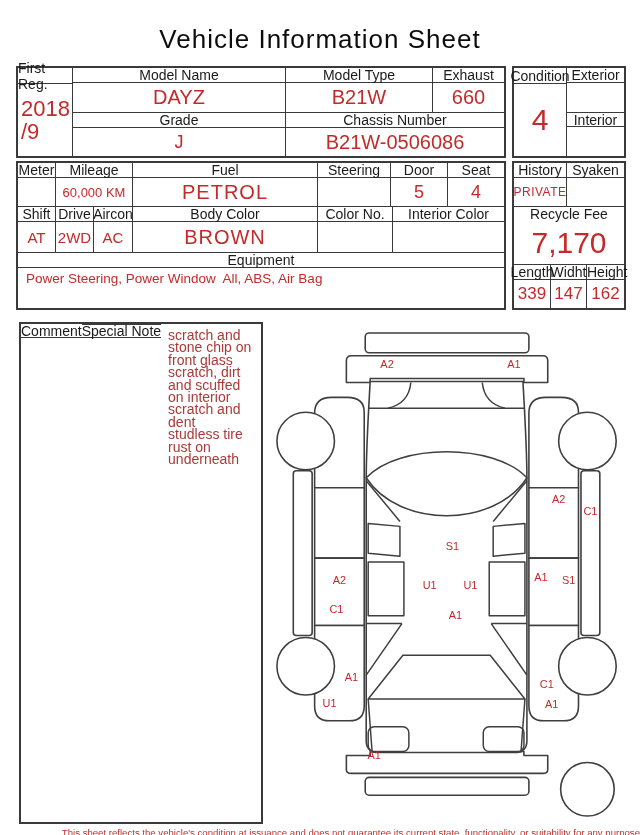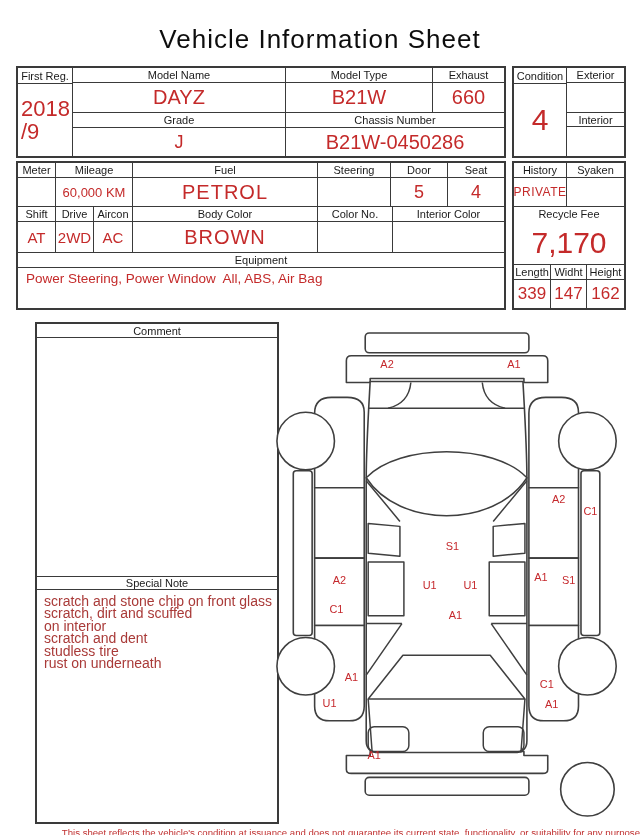--- a/index.html
+++ b/index.html
@@ -9,21 +9,21 @@
     --ink:#1a1a1a;
   }
   html,body{margin:0;padding:0;background:#ffffff;}
   body{font-family:"Liberation Sans","DejaVu Sans",sans-serif;color:var(--ink);}
   .sheet{position:relative;width:640px;height:835px;background:#fff;overflow:hidden;margin-top:8px;}
 
   .title{position:absolute;top:16px;left:0;width:100%;text-align:center;
          font-size:26px;letter-spacing:1px;color:#0d0d0d;}
 
   .block{position:absolute;border:2px solid var(--bd);box-sizing:border-box;background:#fff;}
-  .hdr{font-size:11px;color:var(--ink);display:flex;align-items:center;justify-content:center;}
+  .hdr{font-size:14px;color:var(--ink);display:flex;align-items:center;justify-content:center;}
   .bb{border-bottom:1px solid var(--bd);box-sizing:border-box;}
   .br{border-right:1px solid var(--bd);box-sizing:border-box;}
   .bt{border-top:1px solid var(--bd);box-sizing:border-box;}
   .cell{display:flex;align-items:center;justify-content:center;box-sizing:border-box;}
 
   
   .blockA{left:16px;top:58px;width:490px;height:92px;display:flex;}
   .fr-col{width:55px;border-right:1px solid var(--bd);display:flex;flex-direction:column;box-sizing:border-box;}
   .fr-col .hdr{height:15px;border-bottom:1px solid var(--bd);}
   .fr-val{flex:1;display:flex;flex-direction:column;justify-content:center;padding-left:3px;
@@ -54,22 +54,22 @@
   .v-sm{font-size:13px;color:var(--red);}
   .v-shift{font-size:15px;color:var(--red);}
 
   
   .blockC{left:512px;top:153px;width:114px;height:149px;display:flex;flex-direction:column;}
   .private{font-size:12px;letter-spacing:.5px;color:var(--red);}
   .fee{font-size:30px;color:var(--red);}
   .dim{font-size:17px;color:var(--red);}
 
   
-  .commentbox{position:absolute;left:35px;top:314px;width:244px;height:502px;
-              border:2px solid var(--bd);box-sizing:border-box;display:flex;flex-direction:column;background:#fff;}
+  .commentbox{position:absolute;left:19px;top:314px;width:244px;height:502px;
+              border:2px solid var(--bd);box-sizing:border-box;display:flex;flex-direction:row;background:#fff;}
   .commentbox .hdr{height:14px;}
   .comment-empty{height:238px;border-top:0;}
   .notes{flex:1;padding:5px 4px 0 7px;font-size:14px;line-height:12.4px;color:var(--red2);}
 
   
   .diagram{position:absolute;left:268px;top:312px;width:372px;height:506px;}
   .diagram text{font-family:"Liberation Sans","DejaVu Sans",sans-serif;}
 
   
   .disclaimer{position:absolute;left:0;top:819px;width:100%;text-align:right;
@@ -93,21 +93,21 @@
     <div class="a-grid">
       <div class="cell hdr br bb">Model Name</div>
       <div class="cell hdr br bb">Model Type</div>
       <div class="cell hdr bb">Exhaust</div>
       <div class="cell v-lg br bb">DAYZ</div>
       <div class="cell v-lg br bb">B21W</div>
       <div class="cell v-lg bb">660</div>
       <div class="cell hdr br bb">Grade</div>
       <div class="cell hdr bb" style="grid-column:2 / span 2;">Chassis Number</div>
       <div class="cell v-lg br" style="font-size:18px;">J</div>
-      <div class="cell v-lg" style="grid-column:2 / span 2;">B21W-0450286</div>
+      <div class="cell v-lg" style="grid-column:2 / span 2;">B21W-0506086</div>
     </div>
   </div>
 
   <div class="block blockCond">
     <div class="cond-col">
       <div class="hdr">Condition</div>
       <div class="cond-val">4</div>
     </div>
     <div class="ext-col">
       <div class="hdr bb">Exterior</div>

